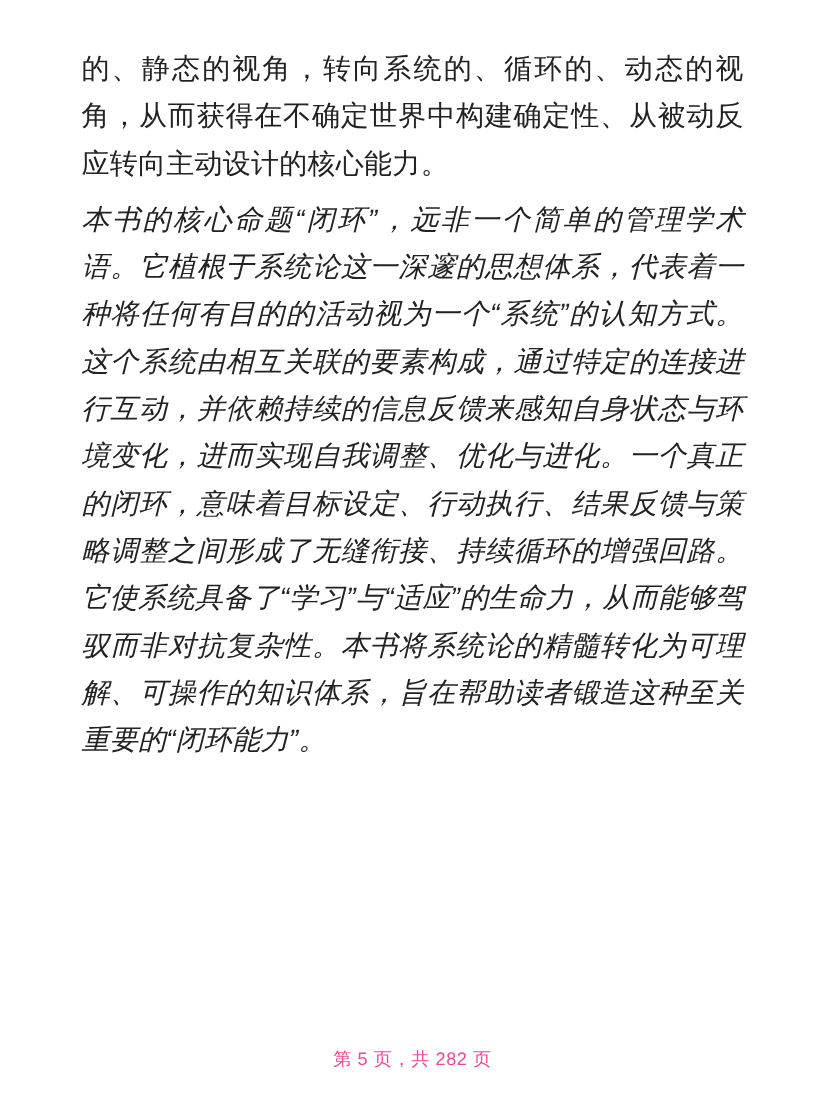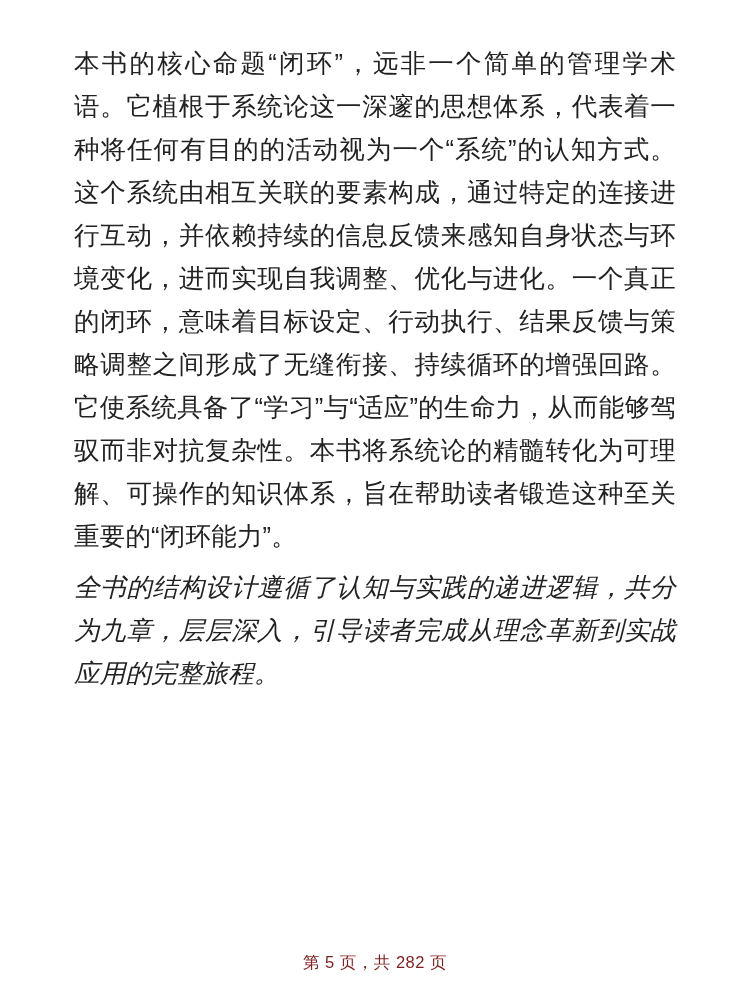--- a/index.html
+++ b/index.html
@@ -42,28 +42,28 @@
   }
   .footer {
     position: absolute;
     left: 0;
     right: 0;
     bottom: 26px;
     text-align: center;
   }
   .footer-text {
     font-size: 16.5px;
-    color: #7f1d1d;
+    color: #ec4899;
     letter-spacing: 0.5px;
   }
 </style>
 </head>
 <body>
 
 <div class="page">
   <div class="content">
+    <p class="para">的、静态的视角，转向系统的、循环的、动态的视角，从而获得在不确定世界中构建确定性、从被动反应转向主动设计的核心能力。</p>
     <p class="para">本书的核心命题“闭环”，远非一个简单的管理学术语。它植根于系统论这一深邃的思想体系，代表着一种将任何有目的的活动视为一个“系统”的认知方式。这个系统由相互关联的要素构成，通过特定的连接进行互动，并依赖持续的信息反馈来感知自身状态与环境变化，进而实现自我调整、优化与进化。一个真正的闭环，意味着目标设定、行动执行、结果反馈与策略调整之间形成了无缝衔接、持续循环的增强回路。它使系统具备了“学习”与“适应”的生命力，从而能够驾驭而非对抗复杂性。本书将系统论的精髓转化为可理解、可操作的知识体系，旨在帮助读者锻造这种至关重要的“闭环能力”。</p>
-    <p class="para">全书的结构设计遵循了认知与实践的递进逻辑，共分为九章，层层深入，引导读者完成从理念革新到实战应用的完整旅程。</p>
   </div>
   <div class="footer">
     <span class="footer-text">第 5 页，共 282 页</span>
   </div>
 </div>
 
 </body></html>

